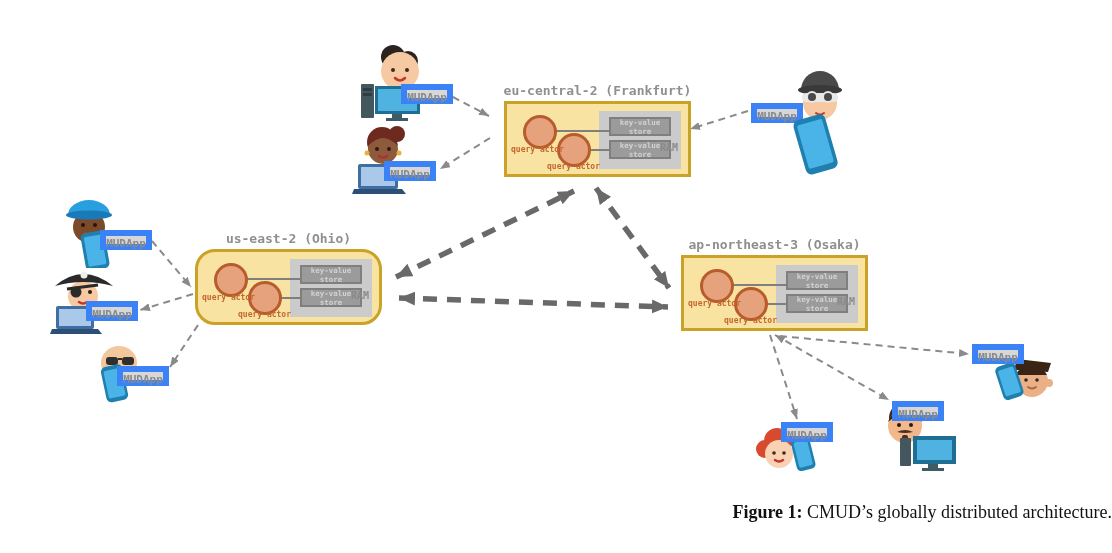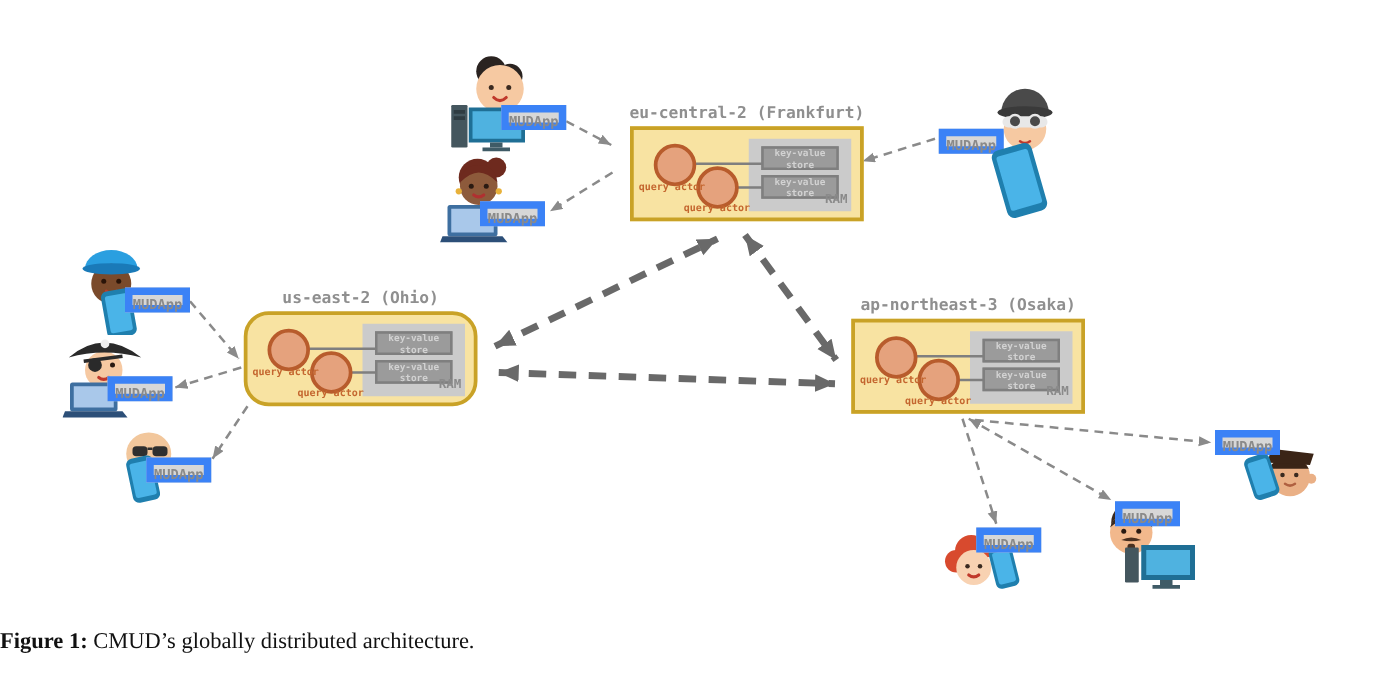--- a/index.html
+++ b/index.html
@@ -10,38 +10,38 @@
   
   .region{position:absolute;width:187px;height:76px;background:#f8e3a2;
           border:3px solid #c9a227;box-sizing:border-box;z-index:2;}
   .region-label{position:absolute;top:-21px;left:-14px;right:-14px;text-align:center;
           font:bold 13px "DejaVu Sans Mono",monospace;color:#8f8f8f;white-space:nowrap;}
   .ram-panel{position:absolute;left:92px;top:7px;width:82px;height:58px;background:#cbcbcb;text-decoration:underline;}
   .kv{position:absolute;left:10px;width:62px;height:19px;background:#9b9b9b;
       border:2px solid #7f7f7f;box-sizing:border-box;color:#d2d2d2;
       font:bold 7.5px "DejaVu Sans Mono",monospace;text-align:center;line-height:1.15;}
   .kv1{top:6px}.kv2{top:29px}
-  .ram-label{position:absolute;right:3px;bottom:4px;font:bold 10px "DejaVu Sans Mono",monospace;color:#8a8a8a;}
+  .ram-label{position:absolute;right:3px;bottom:16px;font:bold 10px "DejaVu Sans Mono",monospace;color:#8a8a8a;}
   .conn{position:absolute;height:2px;background:#7f7f7f;}
   .conn1{left:46px;top:26px;width:57px;}
   .conn2{left:80px;top:45px;width:23px;}
   .actor{position:absolute;width:34px;height:34px;border-radius:50%;background:#e5a27d;
          border:3px solid #b85c2c;box-sizing:border-box;}
   .c1{left:16px;top:11px}.c2{left:50px;top:29px}
   .actor-label{position:absolute;font:bold 8px "DejaVu Sans Mono",monospace;color:#c4662f;white-space:nowrap;z-index:3;}
   .l1{left:4px;top:41px}.l2{left:40px;top:58px}
 
   
   .applabel{position:absolute;width:52px;height:20px;background:#d7d7d7;border:6px solid #3b82f6;
             box-sizing:border-box;color:#8a8a8a;font:bold 11px "DejaVu Sans Mono",monospace;
             text-align:center;line-height:16px;z-index:5;}
   .avatar{position:absolute;z-index:4;}
   .avatar.front{z-index:6;}
 
-  .caption{position:absolute;top:502px;left:0;width:100%;text-align:left;
+  .caption{position:absolute;top:502px;left:0;width:100%;text-align:right;
            font:18px "Liberation Serif",serif;color:#111;}
   .caption .cap-label{font-weight:bold;}
 </style>
 </head>
 <body>
 
 <div class="figure">
 
   <svg class="arrow-layer" width="1112" height="553" viewBox="0 0 1112 553">
     <defs>

